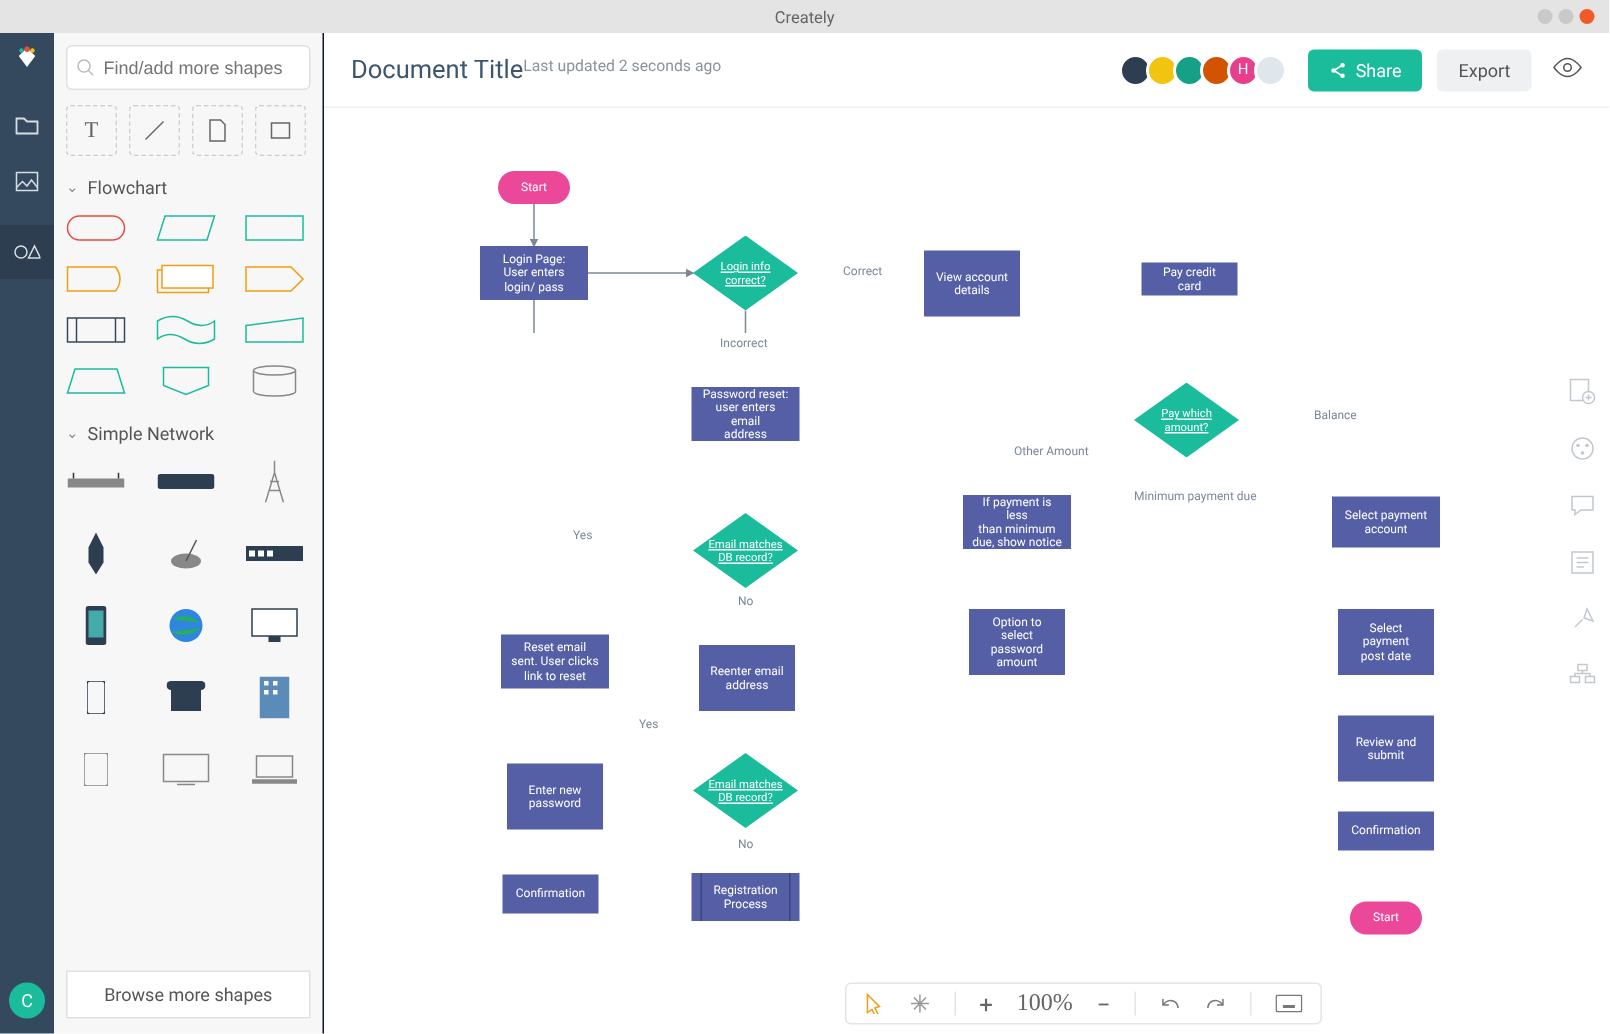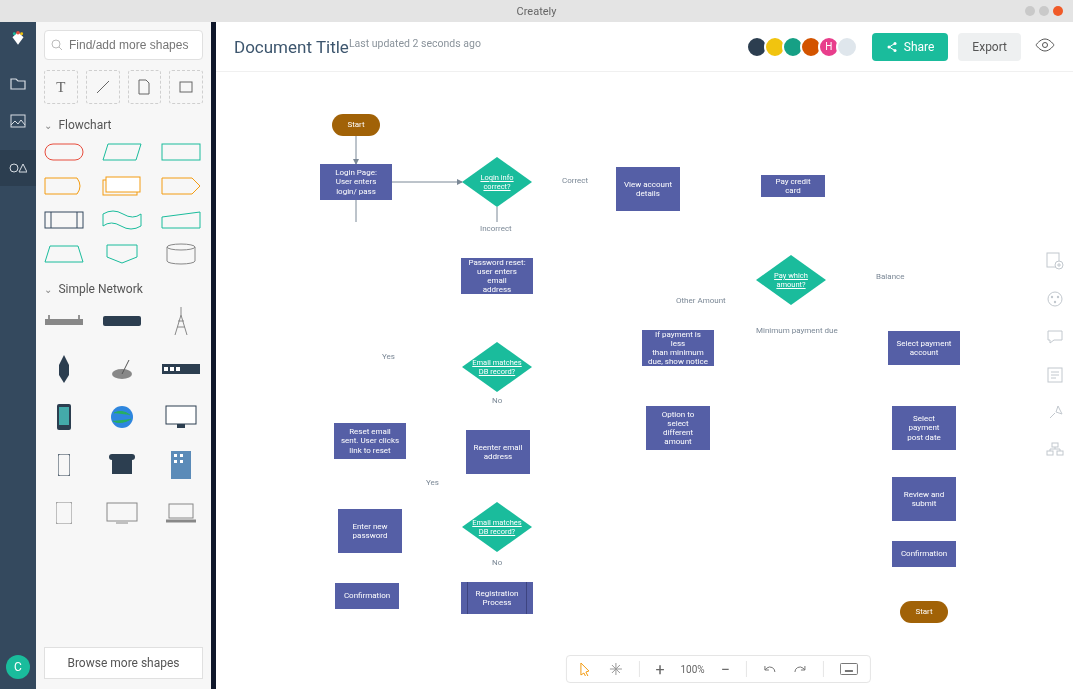--- a/index.html
+++ b/index.html
@@ -10,21 +10,21 @@
   .titlebar-dots { position: absolute; right: 10px; display: flex; gap: 4px; }
   .titlebar-dots span { width: 10px; height: 10px; border-radius: 50%; background: #c9c9c9; }
   .titlebar-dots span:last-child { background: #f05a28; }
   
   .leftrail { position: absolute; left: 0; top: 22px; bottom: 0; width: 36px; background: #34495e; display: flex; flex-direction: column; align-items: center; padding-top: 8px; gap: 20px; }
   .leftrail .logo { width: 22px; height: 24px; }
   .leftrail .rail-icon { color: #d7dde3; width: 18px; height: 18px; display:flex; align-items:center; justify-content:center; }
   .leftrail .rail-icon.active { background: #2c3e50; width:36px; height:36px; }
   .leftrail .user-badge { position:absolute; bottom:10px; width:24px; height:24px; border-radius:50%; background:#1abc9c; color:#fff; font-size:12px; display:flex; align-items:center; justify-content:center; }
   
-  .leftpanel { position:absolute; left:36px; top:22px; bottom:0; width:180px; background:#f7f7f7; border-right:5px solid #0f172a; padding:8px 8px; overflow:hidden; }
+  .leftpanel { position:absolute; left:36px; top:22px; bottom:0; width:180px; background:#f7f7f7; border-right:1px solid #0f172a; padding:8px 8px; overflow:hidden; }
   .search-shapes { display:flex; align-items:center; gap:6px; height:30px; border:1px solid #e0e0e0; border-radius:4px; padding:0 6px; background:#fff; margin-bottom:10px; }
   .search-shapes svg { flex:0 0 auto; }
   .search-shapes input { border:0; outline:0; font-size:12px; color:#888; flex:1; background:transparent; }
   .quick-tools { display:flex; gap:8px; margin-bottom:14px; }
   .quick-tool { width:34px; height:34px; border:1px dashed #cfcfcf; border-radius:3px; display:flex; align-items:center; justify-content:center; color:#666; }
   .section-title { display:flex; align-items:center; gap:6px; font-size:12px; color:#555; margin-bottom:10px; }
   .section-title .chev { font-size:10px; color:#888; }
   .shape-grid { display:grid; grid-template-columns: repeat(3,1fr); gap:14px 16px; margin-bottom:18px; }
   .shape-cell { width:40px; height:20px; display:flex; align-items:center; justify-content:center; }
   .net-grid { display:grid; grid-template-columns: repeat(3,1fr); gap:18px 16px; }
@@ -38,36 +38,36 @@
   .header-spacer { flex:1; }
   .avatars { display:flex; }
   .avatar { width:22px; height:22px; border-radius:50%; margin-left:-4px; border:2px solid #fff; display:flex; align-items:center; justify-content:center; font-size:10px; color:#fff; }
   .share-btn { margin-left:14px; height:28px; padding:0 14px; background:#1abc9c; color:#fff; border-radius:4px; font-size:12px; display:flex; align-items:center; gap:6px; }
   .export-btn { margin-left:10px; height:28px; padding:0 14px; background:#eef0f1; color:#555; border-radius:4px; font-size:12px; display:flex; align-items:center; }
   .eye-icon { margin-left:14px; color:#555; }
   
   .canvas { position:absolute; left:216px; right:36px; top:72px; bottom:0; background:#fff; }
   .flow { position:absolute; inset:0; }
   .node { position:absolute; font-size:8px; line-height:1.15; color:#fff; display:flex; align-items:center; justify-content:center; text-align:center; padding:4px 6px; }
-  .terminator { width:48px; height:22px; background:#a16207; border-radius:11px; }
+  .terminator { width:48px; height:22px; background:#ec4899; border-radius:11px; }
   .process { width:72px; height:36px; background:#555fa6; }
   .process2 { width:64px; height:44px; background:#555fa6; }
   .predef { width:72px; height:32px; background:#555fa6; position:relative; }
   .predef::before, .predef::after { content:""; position:absolute; top:0; bottom:0; width:1px; background:#3d4480; }
   .predef::before { left:6px; } .predef::after { right:6px; }
   .diamond-wrap { position:absolute; width:70px; height:50px; }
   .diamond { width:100%; height:100%; background:#1abc9c; clip-path: polygon(50% 0, 100% 50%, 50% 100%, 0 50%); display:flex; align-items:center; justify-content:center; text-align:center; font-size:7.5px; color:#fff; padding:0 10px;text-decoration:underline; }
   .edge-label { position:absolute; font-size:8px; color:#7b8896; }
   
   .rightrail { position:absolute; right:0; top:72px; bottom:0; width:36px; display:flex; flex-direction:column; align-items:center; gap:20px; padding-top:180px; color:#c2c8ce; }
   .rightrail .ricon { width:18px; height:18px; }
   
   .bottombar { position:absolute; bottom:6px; left:50%; transform:translateX(-20%); height:28px; background:#fff; border:1px solid #e5e5e5; border-radius:4px; display:flex; align-items:center; gap:16px; padding:0 12px; color:#666; }
   .bottombar .divider { width:1px; height:16px; background:#e5e5e5; }
-  .zoom-text { font-size:10px; }
+  .zoom-text { font-size:16px;font-family:Liberation Serif, serif; }
 </style>
 </head>
 <body>
 
 <div class="titlebar">
   <span class="titlebar-title">Creately</span>
   <div class="titlebar-dots">
     <span></span>
       <span></span>
       <span></span>
@@ -439,21 +439,21 @@
 amount?</span>
       </div>
     </div>
   <div class="node process" style="left:426px;top:258px">
       <span style="white-space:pre-line">If payment is less
 than minimum
 due, show notice</span>
     </div>
   <div class="node process2" style="left:430px;top:334px">
       <span style="white-space:pre-line">Option to select
-different amount</span>
+password amount</span>
     </div>
   <div class="node process" style="left:672px;top:259px;height:34px">
       <span style="white-space:pre-line">Select payment
 account</span>
     </div>
   <div class="node process2" style="left:676px;top:334px">
       <span style="white-space:pre-line">Select payment
 post date</span>
     </div>
   <div class="node process2" style="left:676px;top:405px">

